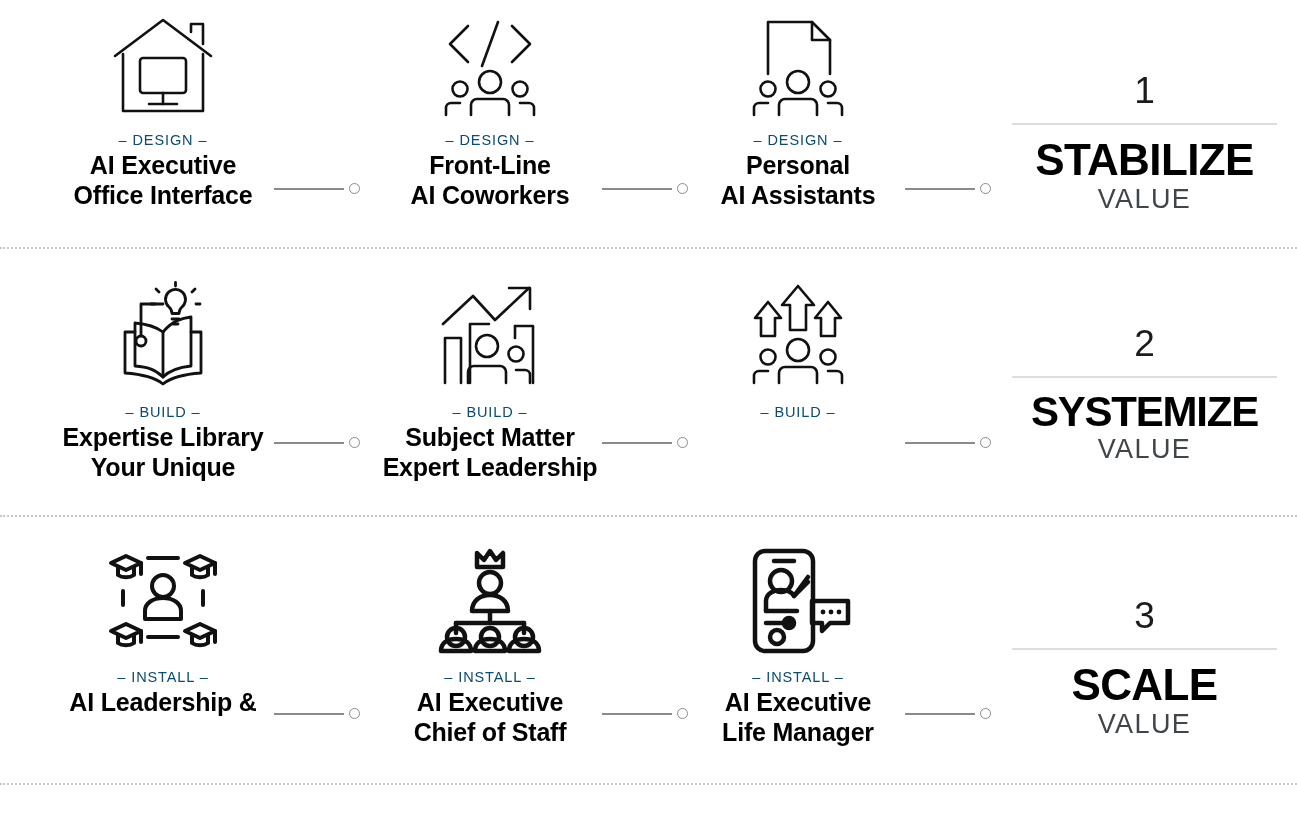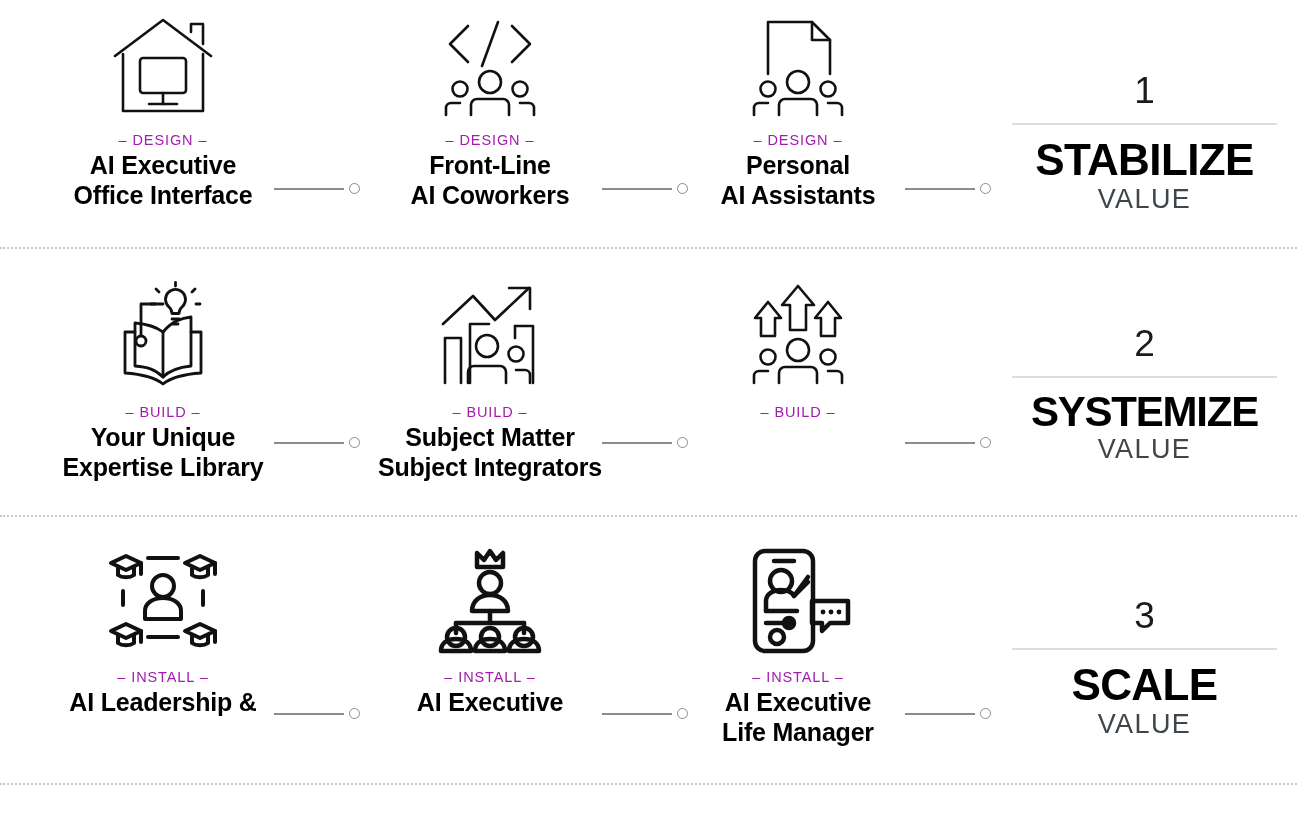--- a/index.html
+++ b/index.html
@@ -58,21 +58,21 @@
     height: 118px;
     display: flex;
     align-items: flex-end;
     justify-content: center;
   }
   .icon-wrap svg { display: block; }
 
   .kicker {
     font-size: 14.5px;
     letter-spacing: 0.9px;
-    color: #a21caf;
+    color: #0c4a6e;
     font-weight: 400;
     margin-top: 14px;
     white-space: nowrap;
   }
 
   .title {
     font-weight: 700;
     font-size: 25px;
     line-height: 26px;
     letter-spacing: -0.2px;
@@ -247,22 +247,22 @@
           <path d="M85 24 L89 24"></path>
           <path d="M52 24 L30 24 L30 55"></path>
           <circle cx="30" cy="61" r="5"></circle>
           <path d="M52 52 L52 97"></path>
           <path d="M52 52 C62 40 72 38 80 37 L80 86 C70 87 60 89 52 97"></path>
           <path d="M52 52 C44 46 36 44 24 43 L24 86 C36 87 44 89 52 97"></path>
           <path d="M24 52 L14 52 L14 93 C28 94 42 96 52 104 C62 96 76 94 90 93 L90 52 L80 52"></path>
         </svg>
       </div>
       <div class="kicker">– BUILD –</div>
+      <div class="title">Expertise Library</div>
       <div class="title">Your Unique</div>
-      <div class="title">Expertise Library</div>
     </div>
 
     <div class="connector conn-a" style="top:190px">
       <span class="bar"></span>
       <span class="knob"></span>
     </div>
 
     <div class="cell cell-b" style="top:25px">
       <div class="icon-wrap">
         <svg width="106" height="110" viewBox="0 0 106 110" fill="none" stroke="#111" stroke-width="2.6" stroke-linecap="round" stroke-linejoin="round">
@@ -273,21 +273,21 @@
           <path d="M78 46 L96 46 L96 103"></path>
           <path d="M78 46 L78 58"></path>
           <circle cx="50" cy="66" r="11"></circle>
           <path d="M31 103 L31 92 a6 6 0 0 1 6-6 h26 a6 6 0 0 1 6 6 L69 103"></path>
           <circle cx="79" cy="74" r="7.5"></circle>
           <path d="M93 103 L93 95 a5 5 0 0 0 -5-5 h-9"></path>
         </svg>
       </div>
       <div class="kicker">– BUILD –</div>
       <div class="title">Subject Matter</div>
-      <div class="title">Subject Integrators</div>
+      <div class="title">Expert Leadership</div>
     </div>
 
     <div class="connector conn-b" style="top:190px">
       <span class="bar"></span>
       <span class="knob"></span>
     </div>
 
     <div class="cell cell-c" style="top:25px">
       <div class="icon-wrap">
         <svg width="104" height="110" viewBox="0 0 104 110" fill="none" stroke="#111" stroke-width="2.6" stroke-linecap="round" stroke-linejoin="round">
@@ -367,20 +367,21 @@
           <circle cx="22" cy="90" r="9"></circle>
           <path d="M7 104 h30 c0 -8 -6 -12 -15 -12 s-15 4 -15 12 Z"></path>
           <circle cx="56" cy="90" r="9"></circle>
           <path d="M41 104 h30 c0 -8 -6 -12 -15 -12 s-15 4 -15 12 Z"></path>
           <circle cx="90" cy="90" r="9"></circle>
           <path d="M75 104 h30 c0 -8 -6 -12 -15 -12 s-15 4 -15 12 Z"></path>
         </svg>
       </div>
       <div class="kicker">– INSTALL –</div>
       <div class="title">AI Executive</div>
+      <div class="title">Chief of Staff</div>
     </div>
 
     <div class="connector conn-b" style="top:193px">
       <span class="bar"></span>
       <span class="knob"></span>
     </div>
 
     <div class="cell cell-c" style="top:22px">
       <div class="icon-wrap">
         <svg width="112" height="108" viewBox="0 0 112 108" fill="none" stroke="#111" stroke-width="4.5" stroke-linecap="round" stroke-linejoin="round">

